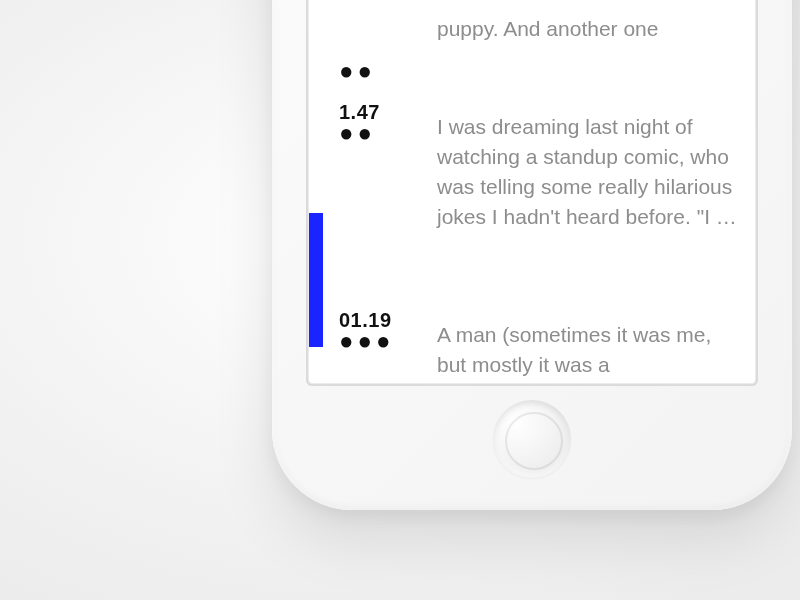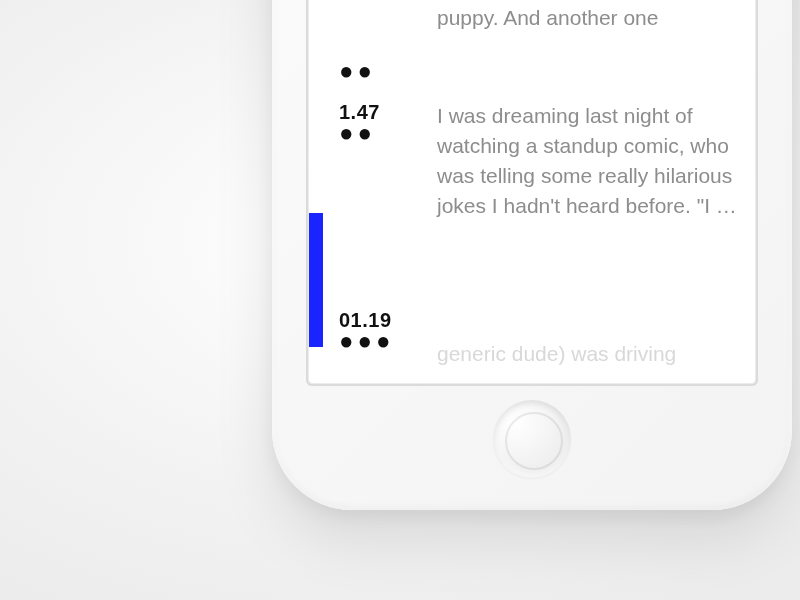--- a/index.html
+++ b/index.html
@@ -34,21 +34,21 @@
     border:2px solid rgba(0,0,0,.08);}
 
   
   .feed{position:absolute;left:0;right:0;top:0;bottom:0;}
   .selbar{position:absolute;left:0;top:584px;width:14px;height:134px;background:#1a24ff;}
   .entry{position:absolute;left:30px;right:16px;}
   .entry .date{position:absolute;left:0;top:0;width:70px;
     font-weight:800;font-size:20px;letter-spacing:.5px;color:#111;}
   .entry .dots{position:absolute;left:0;top:26px;font-size:24px;letter-spacing:4px;
     line-height:12px;color:#111;}
-  .entry .body{position:absolute;left:98px;right:0;top:0;
+  .entry .body{position:absolute;left:98px;right:0;top:11px;
     font-size:21px;line-height:30px;color:#8d8d8d;}
   .e0{top:374px;} .e0 .date,.e0 .dots{top:58px;} .e0 .dots{top:62px;} 
   .e1{top:472px;}
   .e2{top:680px;}
 
   
   .fade-line{color:#d8d8d8;}
 </style>
 </head>
 <body>
@@ -71,21 +71,21 @@
           <span class="dots">●●</span>
           <div class="body">I was dreaming last night of watching a standup comic, who was telling some really hilarious jokes I hadn't heard before. "I …</div>
         </div>
 
         <div class="selbar"></div>
 
         <div class="entry e2">
           <span class="date">01.19</span>
           <span class="dots">●●●</span>
           <div class="body">
-            <br>
+            <span>A man (sometimes it was me, but mostly it was a</span><br>
             <span class="fade-line">generic dude) was driving</span>
           </div>
         </div>
 
       </div>
     </div>
   </div>
 
   <div class="home-btn"></div>
 </div>

